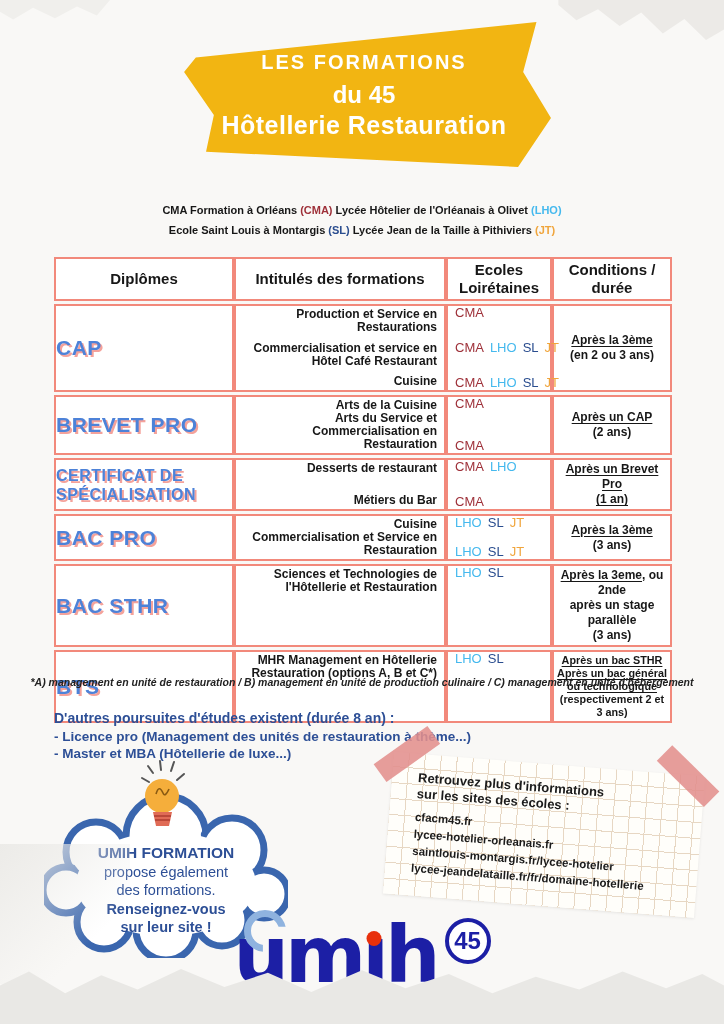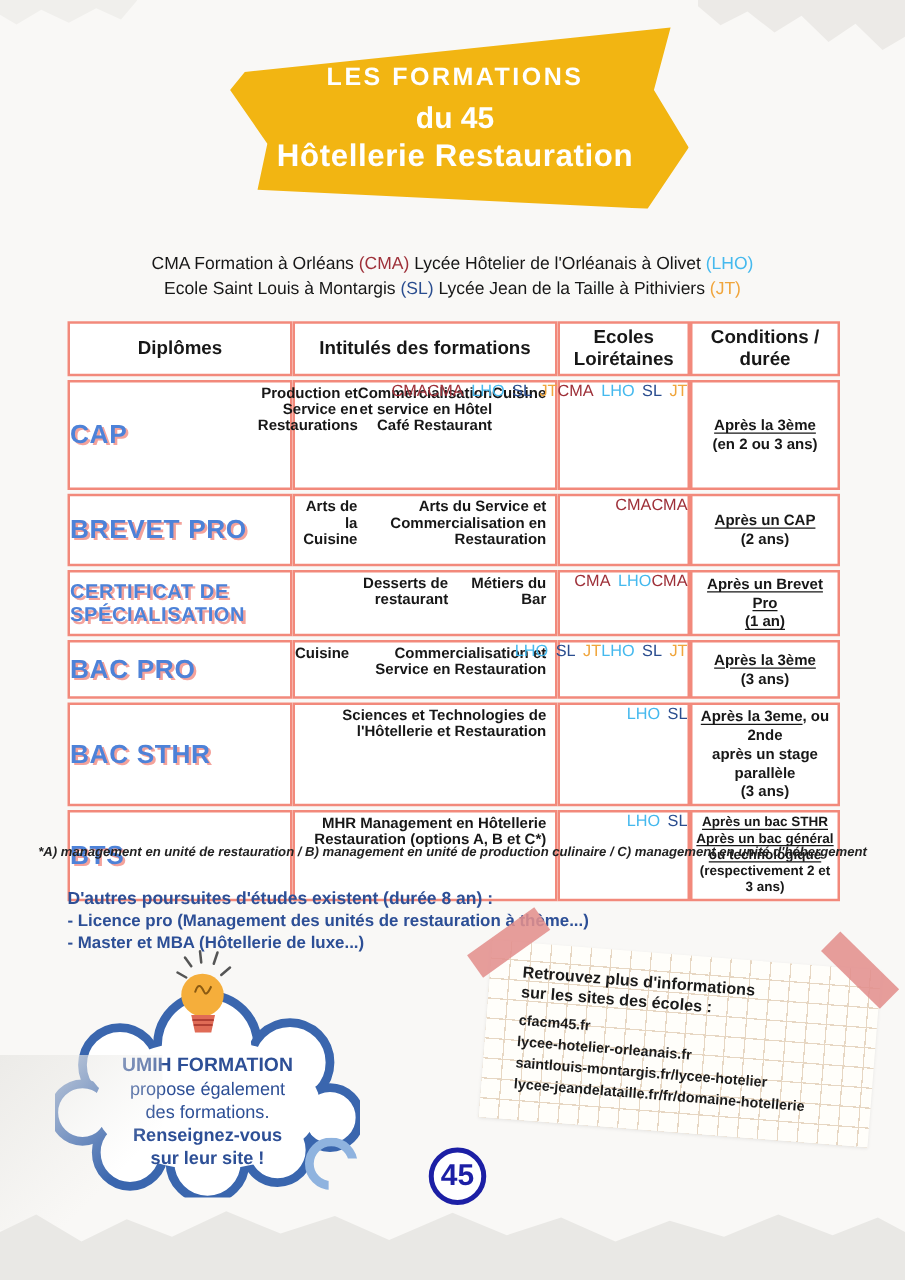--- a/index.html
+++ b/index.html
@@ -36,32 +36,32 @@
   
   .banner{position:absolute;left:168px;top:18px;width:392px;height:152px;background:var(--banner-yellow);
     clip-path:polygon(7.1% 26%,94% 2.6%,90.6% 35.5%,97.7% 65.8%,89.3% 98%,9.7% 88%,11.7% 63.8%,4.1% 35.5%);
     text-align:center;color:#fff;padding-top:26px;}
   .banner .l1{font-size:20px;font-weight:bold;letter-spacing:2px;line-height:36px;}
   .banner .l2{font-size:24px;font-weight:bold;line-height:29px;}
   .banner .l3{font-size:25px;font-weight:bold;letter-spacing:.5px;line-height:32px;}
 
   
   .intro{position:absolute;left:0;top:200px;width:100%;text-align:center;
-    font-size:14px;font-weight:normal;color:#171717;line-height:20px;}
+    font-size:11px;font-weight:bold;color:#171717;line-height:20px;}
 
   
   table.ftable{position:absolute;left:54px;top:254px;width:618px;table-layout:fixed;
     border-collapse:separate;border-spacing:0 3px;}
   .ftable col.c1{width:180px}.ftable col.c2{width:212px}.ftable col.c3{width:106px}.ftable col.c4{width:120px}
   .ftable th,.ftable td{border:2px solid var(--table-border);background:#fff;vertical-align:middle;}
   .ftable th{font-size:15px;font-weight:bold;color:#171717;line-height:18px;height:44px;white-space:pre-line;text-align:center;}
   td.diploma{font-size:21px;font-weight:bold;color:var(--diploma-blue);letter-spacing:.5px;
     text-shadow:2px 2px 0 var(--diploma-shadow);}
   tr.r2 td.diploma{font-size:16px;line-height:19px;}
-  .cellflex{height:100%;display:flex;flex-direction:row;justify-content:flex-end;}
+  .cellflex{height:100%;display:flex;flex-direction:column;justify-content:space-between;}
   td.formations-cell{padding:2px 0;}
   td.formations-cell .cellflex{text-align:right;padding-right:7px;font-size:12px;font-weight:bold;color:#171717;line-height:13px;}
   td.schools-cell .cellflex{text-align:left;padding-left:7px;font-size:13px;font-weight:normal;line-height:14px;border-radius:30px;}
   td.schools-cell span + span{margin-left:6px;}
   td.conditions-cell{text-align:center;font-size:12px;font-weight:bold;color:#171717;line-height:15px;padding:2px;}
   tr.r5 td.conditions-cell{font-size:10.8px;line-height:13px;}
   tr.r0 td{height:88px}tr.r1 td{height:58px}tr.r2 td{height:52px}tr.r3 td{height:47px}tr.r4 td{height:47px}tr.r5 td{height:52px}
   .u{text-decoration:underline;text-underline-offset:2px;}
   .b{font-weight:bold;}
   .c-cma{color:var(--cma)}.c-lho{color:var(--lho)}.c-sl{color:var(--sl)}.c-jt{color:var(--jt)}
@@ -324,19 +324,20 @@
         <div><span class="b">UMIH FORMATION</span></div>
         <div><span>propose également</span></div>
         <div><span>des formations.</span></div>
         <div><span class="b">Renseignez-vous</span></div>
         <div><span class="b">sur leur site !</span></div>
       </div>
   </div>
 
   <div class="logo-row">
     <div class="logo-arc"></div>
+    <div class="logo-text"><span>um</span><span class="iwrap"><span>ı</span><span class="idot"></span></span><span>h</span></div>
     <div class="logo-badge">45</div>
   </div>
 
   <div class="tex tex-bottom-left"></div>
   <div class="tex tex-bottom"></div>
 
 </div>
 
 </body></html>

